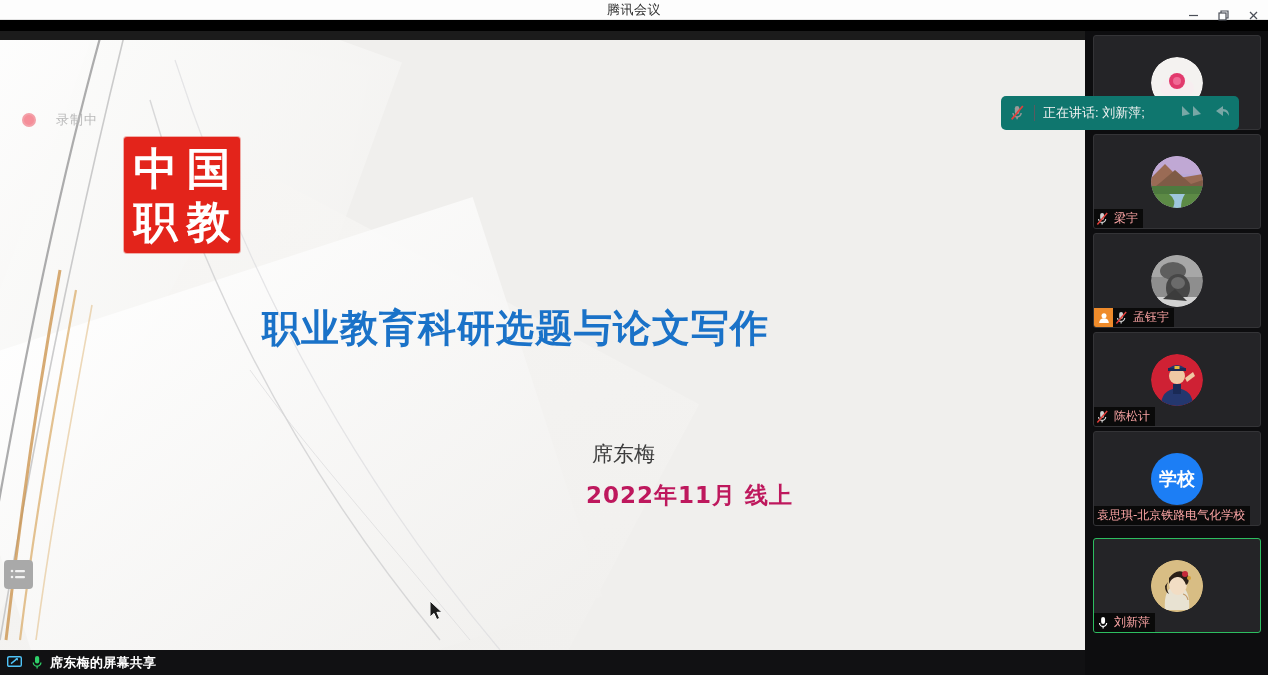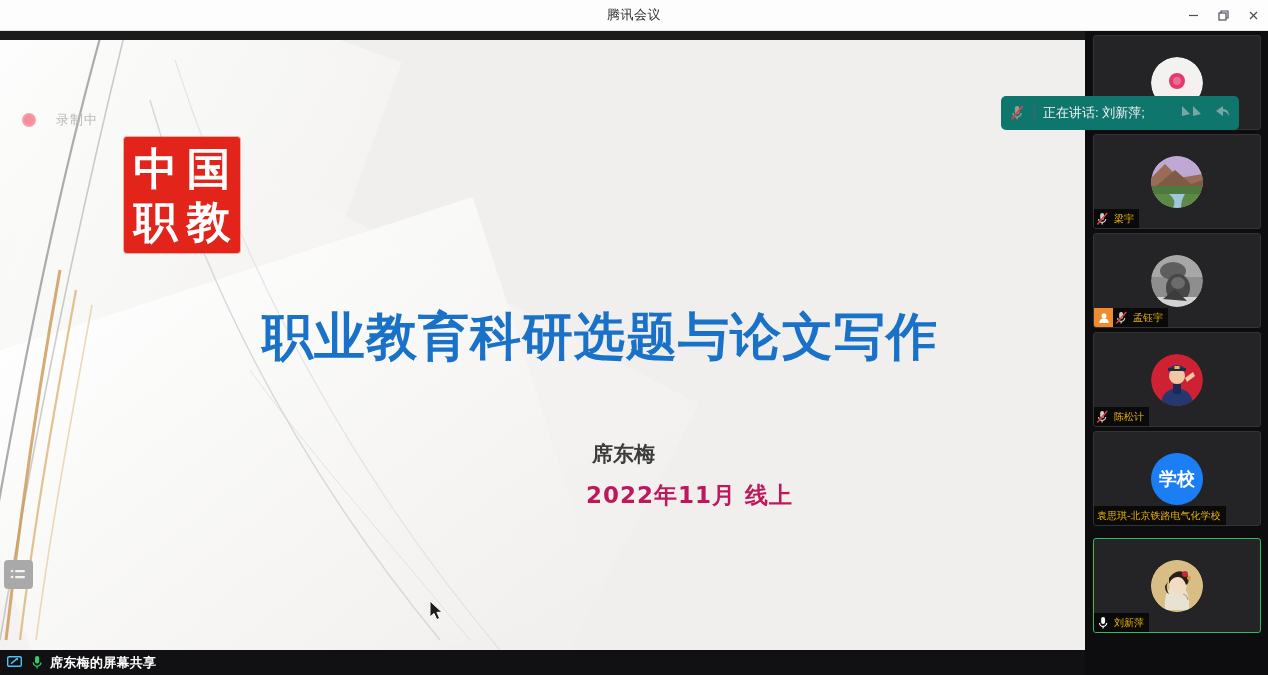--- a/index.html
+++ b/index.html
@@ -6,21 +6,21 @@
   html, body {
     width: 1268px; height: 675px;
     overflow: hidden;
     background: #000;
     font-family: "Liberation Sans", "DejaVu Sans", sans-serif;
   }
 
   
   #titlebar {
     position: absolute; top: 0; left: 0;
-    width: 1268px; height: 31px;
+    width: 1268px; height: 20px;
     background: #fdfdfd;
     border-bottom: 1px solid #e2e2e2;
     display: flex; align-items: center; justify-content: center;
   }
   #titlebar .title {
     font-size: 13px; color: #2c2c2c; letter-spacing: .5px;
   }
   #win-controls {
     position: absolute; right: 0; top: 0; height: 31px;
     display: flex; align-items: center;
@@ -84,27 +84,27 @@
   #seal span {
     color: #fff; font-weight: 700; font-size: 44px;
     display:flex; align-items:center; justify-content:center;
     font-family: "DejaVu Sans", "Liberation Sans", sans-serif;
     line-height:1;
   }
 
   #slide-title {
     position: absolute; left: 262px; top: 263px;
     width: 560px;
-    font-size: 51px; font-weight: 700; color: #1a72c8;
+    font-size: 38px; font-weight: 700; color: #1a72c8;
     letter-spacing: 1px; white-space: nowrap;
     font-family: Liberation Sans, sans-serif;
   }
   #presenter {
     position: absolute; left: 592px; top: 400px;
-    font-size: 21px; font-weight: 700; color: #3c3c3c;
+    font-size: 21px; font-weight: 400; color: #3c3c3c;
     font-family: "DejaVu Sans", "Liberation Sans", sans-serif;
   }
   #slide-date {
     position: absolute; left: 586px; top: 440px;
     font-size: 23px; font-weight: 700; color: #be185d;
     letter-spacing: 1px;
     font-family: "DejaVu Sans", "Liberation Sans", sans-serif;
   }
   #footer-date {
     position: absolute; left: 84px; top: 608px;
@@ -179,21 +179,21 @@
     font-family: "DejaVu Sans","Liberation Sans",sans-serif;
   }
   .tile-foot {
     position: absolute; left: 0; bottom: 0;
     display: flex; align-items: center;
     height: 19px;
     background: rgba(0,0,0,.72);
     padding-right: 5px;
   }
   .tile-foot .nm {
-    font-size: 10px; color: #eab308; white-space: nowrap;
+    font-size: 12px; color: #fca5a5; white-space: nowrap;
     padding-left: 3px;
     font-family: "DejaVu Sans","Liberation Sans",sans-serif;
   }
   .badge-host {
     width: 19px; height: 19px; background: #ef8b2b;
     display:flex; align-items:center; justify-content:center;
     flex: 0 0 auto;
   }
   .ico { width: 17px; height: 19px; display:flex; align-items:center; justify-content:center; flex:0 0 auto; }
 

